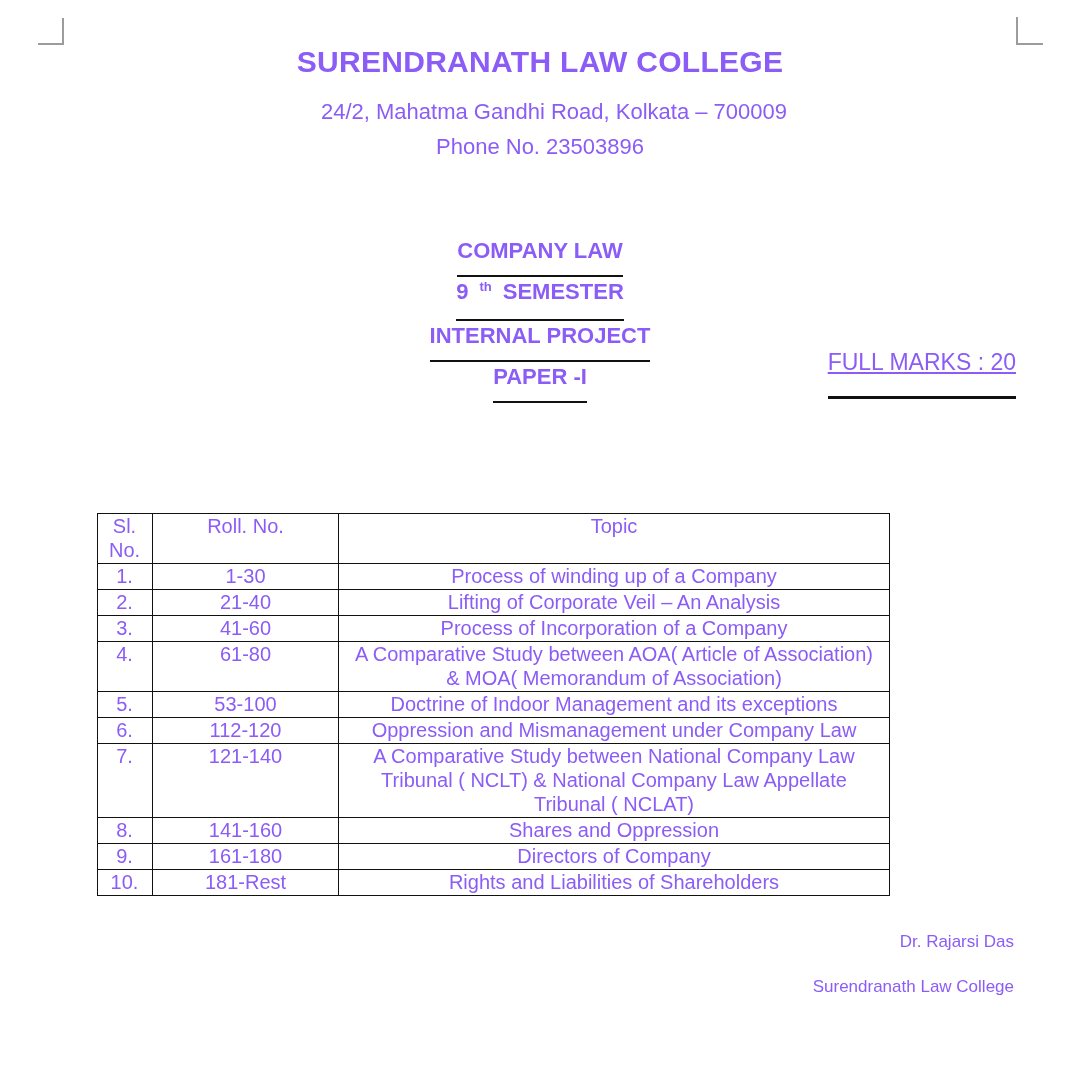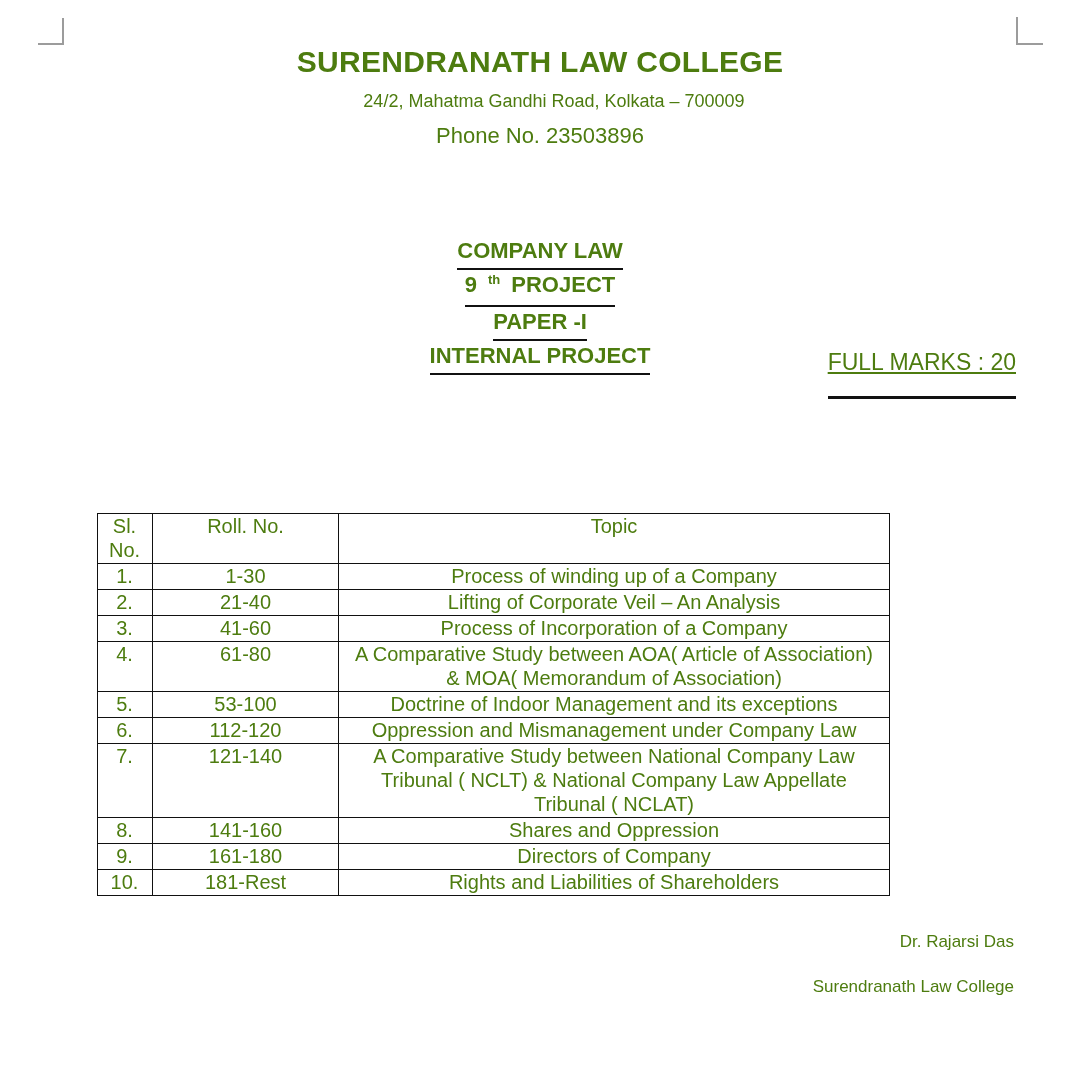--- a/index.html
+++ b/index.html
@@ -2,48 +2,48 @@
 <html><head>
 <meta charset="utf-8">
 <style>
   html, body { margin: 0; padding: 0; background: #ffffff; }
   .page {
     position: relative;
     width: 1080px;
     height: 1073px;
     background: #ffffff;
     font-family: "Liberation Sans", "DejaVu Sans", sans-serif;
-    color: #4d7c0f;
+    color: #8b5cf6;
     overflow: hidden;
   }
 
   
   .crop-mark { position: absolute; }
   .crop-left {
     left: 38px; top: 18px; width: 24px; height: 25px;
     border-right: 2px solid #9c9c9c;
     border-bottom: 2px solid #9c9c9c;
   }
   .crop-right {
     left: 1016px; top: 17px; width: 25px; height: 26px;
     border-left: 2px solid #9c9c9c;
     border-bottom: 2px solid #9c9c9c;
   }
 
   
   .letterhead { position: absolute; top: 44px; left: 0; width: 100%; text-align: center; }
   .college-name { font-size: 30px; font-weight: 700; line-height: 36px; margin: 0; letter-spacing: 0.3px; }
-  .address { font-size: 18px; line-height: 24px; margin-top: 9px; padding-left: 28px; }
+  .address { font-size: 22px; line-height: 24px; margin-top: 20px; padding-left: 28px; }
   .phone { font-size: 22px; line-height: 24px; margin-top: 11px; }
 
   
   .doc-headings { position: absolute; top: 239px; left: 0; width: 100%; text-align: center;
                   font-size: 22px; font-weight: 700; }
   .hline { margin-bottom: 3px; line-height: 24px; }
-  .uline { display: inline-block; border-bottom: 2.5px solid #111; padding-bottom: 5px; }
+  .uline { display: inline-block; border-bottom: 2.5px solid #111; padding-bottom: 12px; }
   .ordinal { font-size: 13px; position: relative; top: -8px; margin-left: 11px; }
   .sem-word { margin-left: 11px; }
 
   .full-marks { position: absolute; top: 349px; right: 64px; font-size: 23px; font-weight: 400; }
   .full-marks .uline { border-bottom-width: 3px; padding-bottom: 20px; text-decoration: underline; }
 
   
   .topics-table {
     position: absolute; left: 97px; top: 513px;
     width: 792px; border-collapse: collapse; table-layout: fixed;
@@ -80,27 +80,27 @@
     <h1 class="college-name">SURENDRANATH LAW COLLEGE</h1>
     <div class="address">24/2, Mahatma Gandhi Road, Kolkata – 700009</div>
     <div class="phone">Phone No. 23503896</div>
   </div>
 
   <div class="doc-headings">
     <div class="hline">
       <span class="uline">COMPANY LAW</span>
     </div>
     <div class="hline">
-      <span class="uline"><span>9</span><span class="ordinal">th</span><span class="sem-word">PROJECT</span></span>
+      <span class="uline"><span>9</span><span class="ordinal">th</span><span class="sem-word">SEMESTER</span></span>
+    </div>
+    <div class="hline">
+      <span class="uline">INTERNAL PROJECT</span>
     </div>
     <div class="hline">
       <span class="uline">PAPER -I</span>
-    </div>
-    <div class="hline">
-      <span class="uline">INTERNAL PROJECT</span>
     </div>
   </div>
 
   <div class="full-marks">
     <span class="uline">FULL MARKS : 20</span>
   </div>
 
   <table class="topics-table">
     <colgroup>
       <col class="col-sl">

